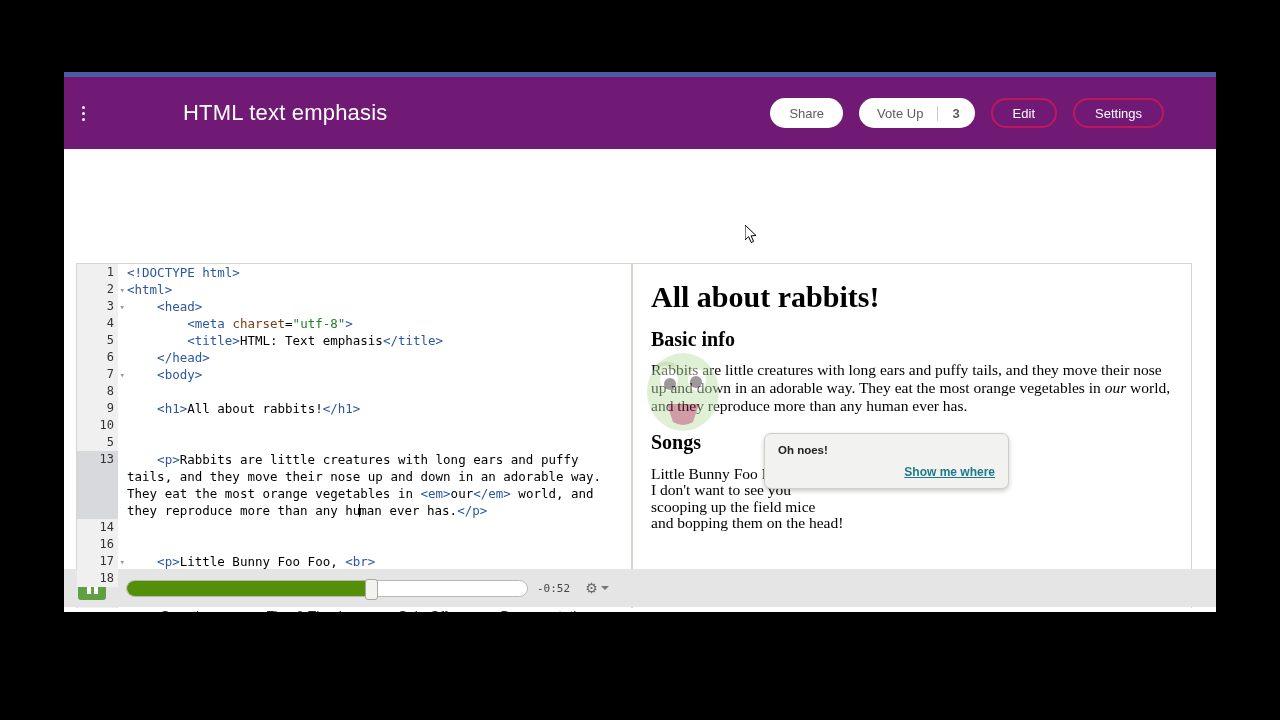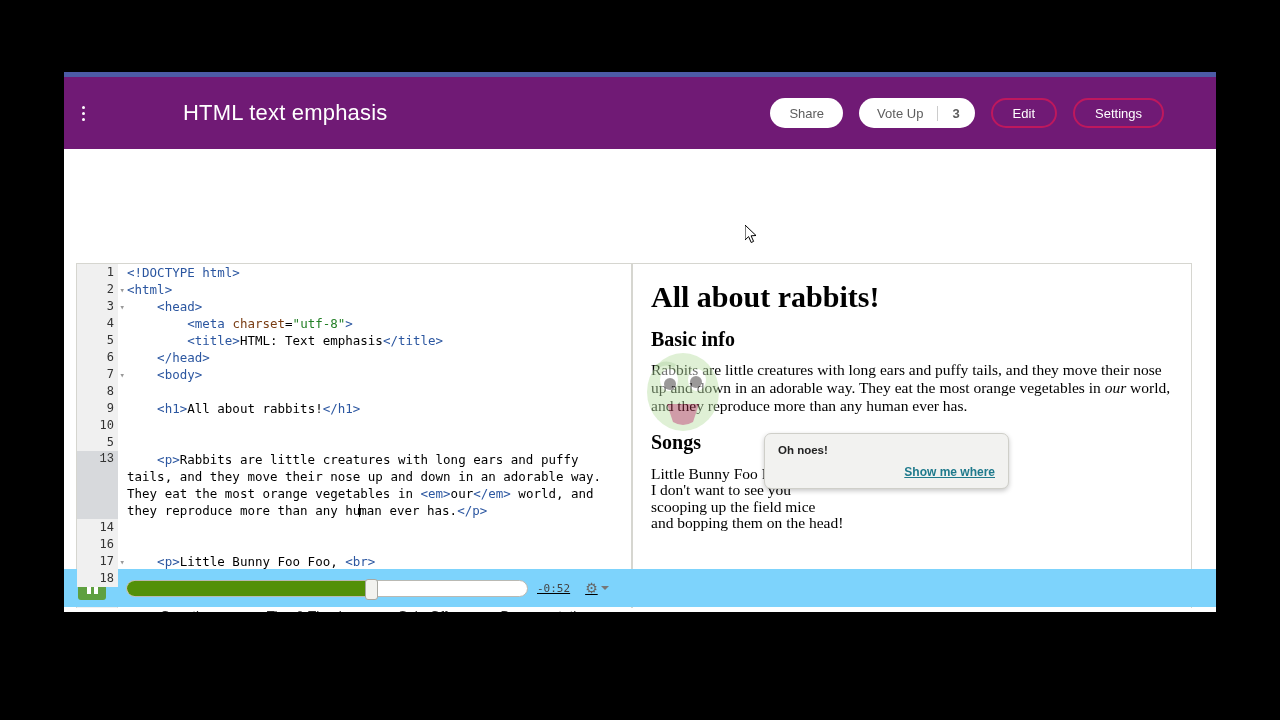--- a/index.html
+++ b/index.html
@@ -134,21 +134,21 @@
     font-size: 12px;
     user-select: none;
     position: relative;
     z-index: 2;
   }
   .ln.active { background: #d7d9dc; }
   .ln .fold {
     position: absolute; right: -7px; top: 1px;
     color: #999999; font-size: 9px;
   }
-  .ln.tall { min-height: 68px; font-family: Liberation Mono, monospace; }
+  .ln.tall { min-height: 68px; }
   .code-text {
     flex: 1;
     padding-left: 9px;
     color: #000000;
     white-space: pre-wrap;
     word-break: break-word;
   }
   .tag  { color: #2b56a0; }
   .attr { color: #7a3d13; }
   .str  { color: #248027; }
@@ -222,22 +222,21 @@
     text-decoration: underline;
     cursor: pointer;
   }
 
   
   #player-bar {
     position: absolute; left: 0; top: 497px;
     width: 100%; height: 38px;
     display: flex; align-items: center;
     padding-left: 14px;
-    background: #7dd3fc;
-    text-decoration: underline;
+    background: #e5e5e5;
   }
   #pause-button {
     width: 28px; height: 24px;
     background: #5fa040;
     border-radius: 3px;
     display: flex; align-items: center; justify-content: center;
     gap: 3px; cursor: pointer;
   }
   #pause-button i {
     display: block; width: 4px; height: 12px;

